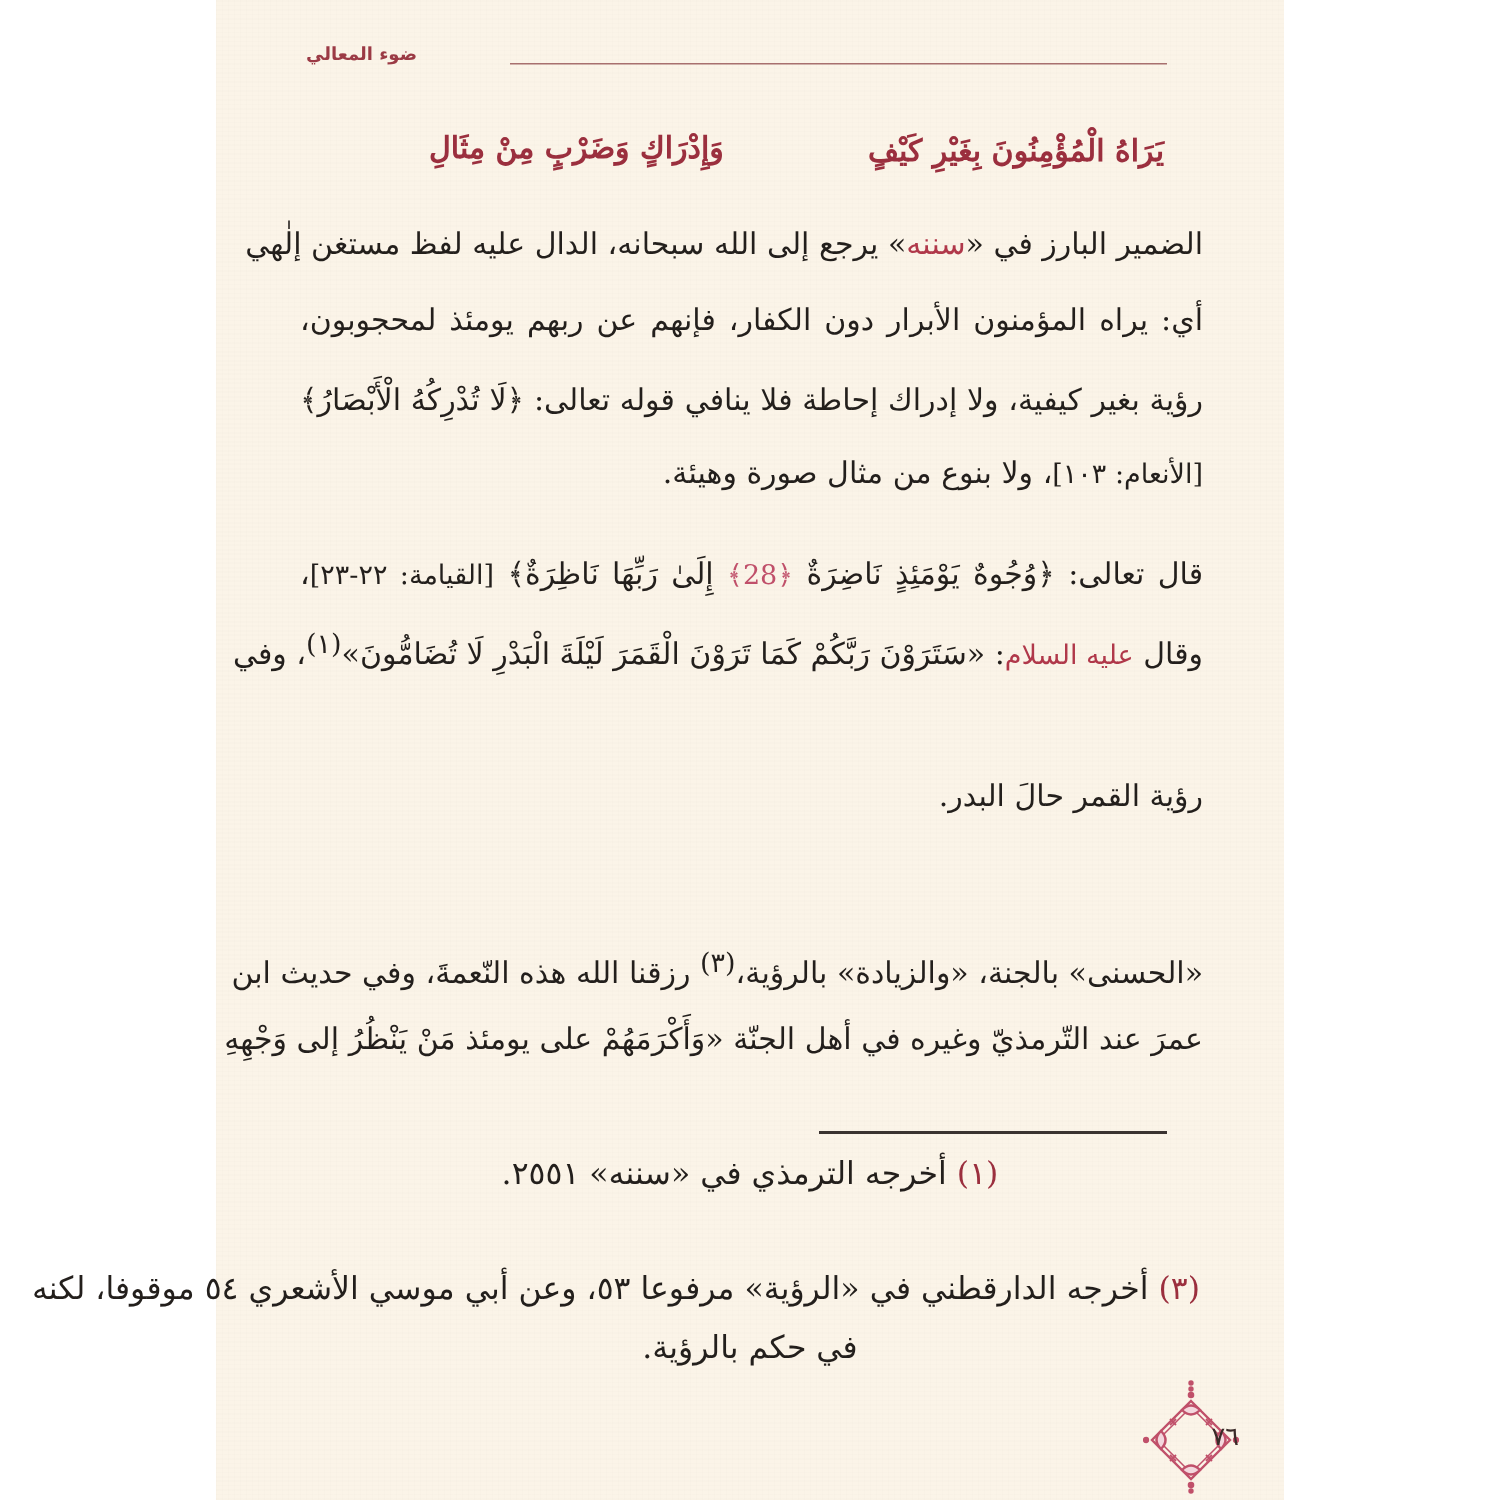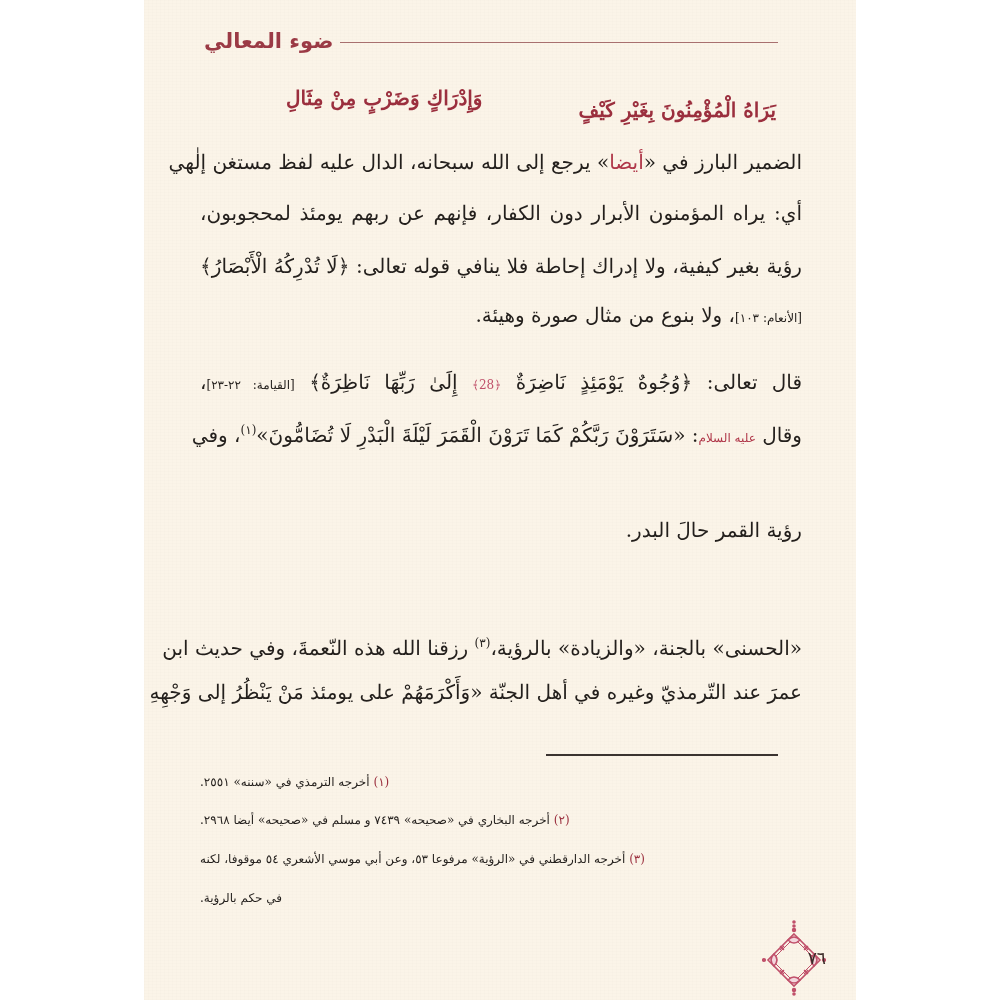--- a/index.html
+++ b/index.html
@@ -22,72 +22,72 @@
   }
   .header {
     position: absolute;
     top: 26px; left: 0; right: 0; height: 32px;
   }
   .header-title {
     position: absolute;
     left: 60px; top: 3px;
     font-family: "DejaVu Sans", sans-serif;
     font-weight: bold;
-    font-size: 21px;
+    font-size: 12px;
     color: #9b3a45;
   }
   .header-rule {
     position: absolute;
     left: 196px; top: 16px;
     width: 438px; height: 1px;
     background: #a8706f;
   }
   .verse-line {
     position: absolute;
     top: 80px; left: 0; right: 0;
     height: 40px;
     font-size: 20px;
     font-weight: bold;
     color: #9b2f3e;
   }
   .hemi-right {
     position: absolute;
-    right: 80px; top: 18px;
+    right: 80px; top: 8px;
   }
   .hemi-left {
     position: absolute;
     left: 142px; top: 6px;
   }
   .body-line {
     position: absolute;
     right: 54px; left: 56px;
     font-size: 20px;
     line-height: 30px;
     white-space: nowrap;
     text-align: justify;
     text-align-last: justify;
   }
   .body-line.short { text-align-last: right; }
   .hl { color: #b0384a; }
   .quran { font-weight: normal; }
   .orn { color: #c0506a; }
-  .small { font-size: 12px; }
+  .small { font-size: 18px; }
   .fn-rule {
     position: absolute;
     left: 402px; top: 754px;
     width: 232px; height: 2px;
     background: #3a3330;
   }
   .fn {
     position: absolute;
     right: 56px; left: 56px;
-    font-size: 12px;
+    font-size: 21px;
     line-height: 24px;
     white-space: nowrap;
-    text-align: left;
+    text-align: center;
   }
   .fn-num { color: #9b2f3e; }
   .page-num {
     position: absolute;
     left: 618px; top: 920px;
     width: 64px; height: 78px;
   }
   .page-num svg { position: absolute; left: 0; top: 0; }
   .page-num-text {
     position: absolute;
@@ -106,21 +106,21 @@
   <div class="header">
     <span class="header-title">ضوء المعالي</span>
     <div class="header-rule"></div>
   </div>
 
   <div class="verse-line">
     <span class="hemi-right">يَرَاهُ الْمُؤْمِنُونَ بِغَيْرِ كَيْفٍ</span>
     <span class="hemi-left">وَإِدْرَاكٍ وَضَرْبٍ مِنْ مِثَالِ</span>
   </div>
 
-  <div class="body-line" style="top:147px"><span>الضمير البارز في «</span><span class="hl">أيضا</span><span>» يرجع إلى الله سبحانه، الدال عليه لفظ مستغن إلٰهي</span></div>
+  <div class="body-line" style="top:147px"><span>الضمير البارز في «</span><span class="hl">سننه</span><span>» يرجع إلى الله سبحانه، الدال عليه لفظ مستغن إلٰهي</span></div>
 
   <div class="body-line" style="top:251px"><span>رؤية بغير كيفية، ولا إدراك إحاطة فلا ينافي قوله تعالى: </span><span class="quran">﴿لَا تُدْرِكُهُ الْأَبْصَارُ﴾</span></div>
 
   <div class="body-line" style="top:198px">أي: يراه المؤمنون الأبرار دون الكفار، فإنهم عن ربهم يومئذ لمحجوبون،</div>
 
   <div class="body-line short" style="top:300px"><span class="small">[الأنعام: ١٠٣]</span><span>، ولا بنوع من مثال صورة وهيئة.</span></div>
 
   <div class="body-line" style="top:367px"><span>قال تعالى: </span><span class="quran">﴿وُجُوهٌ يَوْمَئِذٍ نَاضِرَةٌ</span> <span class="orn small">﴿28﴾</span> <span class="quran">إِلَىٰ رَبِّهَا نَاظِرَةٌ﴾</span> <span class="small">[القيامة: ٢٢-٢٣]</span><span>،</span></div>
 
   <div class="body-line" style="top:415px"><span>وقال </span><span class="hl small">عليه السلام</span><span>: «سَتَرَوْنَ رَبَّكُمْ كَمَا تَرَوْنَ الْقَمَرَ لَيْلَةَ الْبَدْرِ لَا تُضَامُّونَ»</span><sup class="small">(١)</sup><span>، وفي</span></div>
@@ -129,21 +129,20 @@
   <div class="body-line short" style="top:515px">رؤية القمر حالَ البدر.</div>
 
 
   <div class="body-line" style="top:628px"><span>«الحسنى» بالجنة، «والزيادة» بالرؤية،</span><sup class="small">(٣)</sup><span> رزقنا الله هذه النّعمةَ، وفي حديث ابن</span></div>
 
   <div class="body-line" style="top:677px">عمرَ عند التّرمذيّ وغيره في أهل الجنّة «وَأَكْرَمَهُمْ على يومئذ مَنْ يَنْظُرُ إلى وَجْهِهِ</div>
 
   <div class="fn-rule"></div>
 
   <div class="fn" style="top:770px"><span class="fn-num">(١)</span> <span>أخرجه الترمذي في «سننه» ٢٥٥١.</span></div>
-  <div class="fn" style="top:808px"><span class="fn-num">(٢)</span> <span>أخرجه البخاري في «صحيحه» ٧٤٣٩ و مسلم في «صحيحه» أيضا ٢٩٦٨.</span></div>
   <div class="fn" style="top:847px"><span class="fn-num">(٣)</span> <span>أخرجه الدارقطني في «الرؤية» مرفوعا ٥٣، وعن أبي موسي الأشعري ٥٤ موقوفا، لكنه</span></div>
   <div class="fn" style="top:886px"><span>في حكم بالرؤية.</span></div>
 
   <div class="page-num">
     <svg width="64" height="78" viewBox="0 0 64 78">
       <g fill="none" stroke="#c0506a" stroke-width="1.6">
         <circle cx="32" cy="2" r="1" fill="#c0506a"></circle>
         <circle cx="32" cy="6" r="1" fill="#c0506a"></circle>
         <circle cx="32" cy="10" r="1.4" fill="#c0506a"></circle>
         <path d="M32 14 L58 40 L32 66 L6 40 Z"></path>

